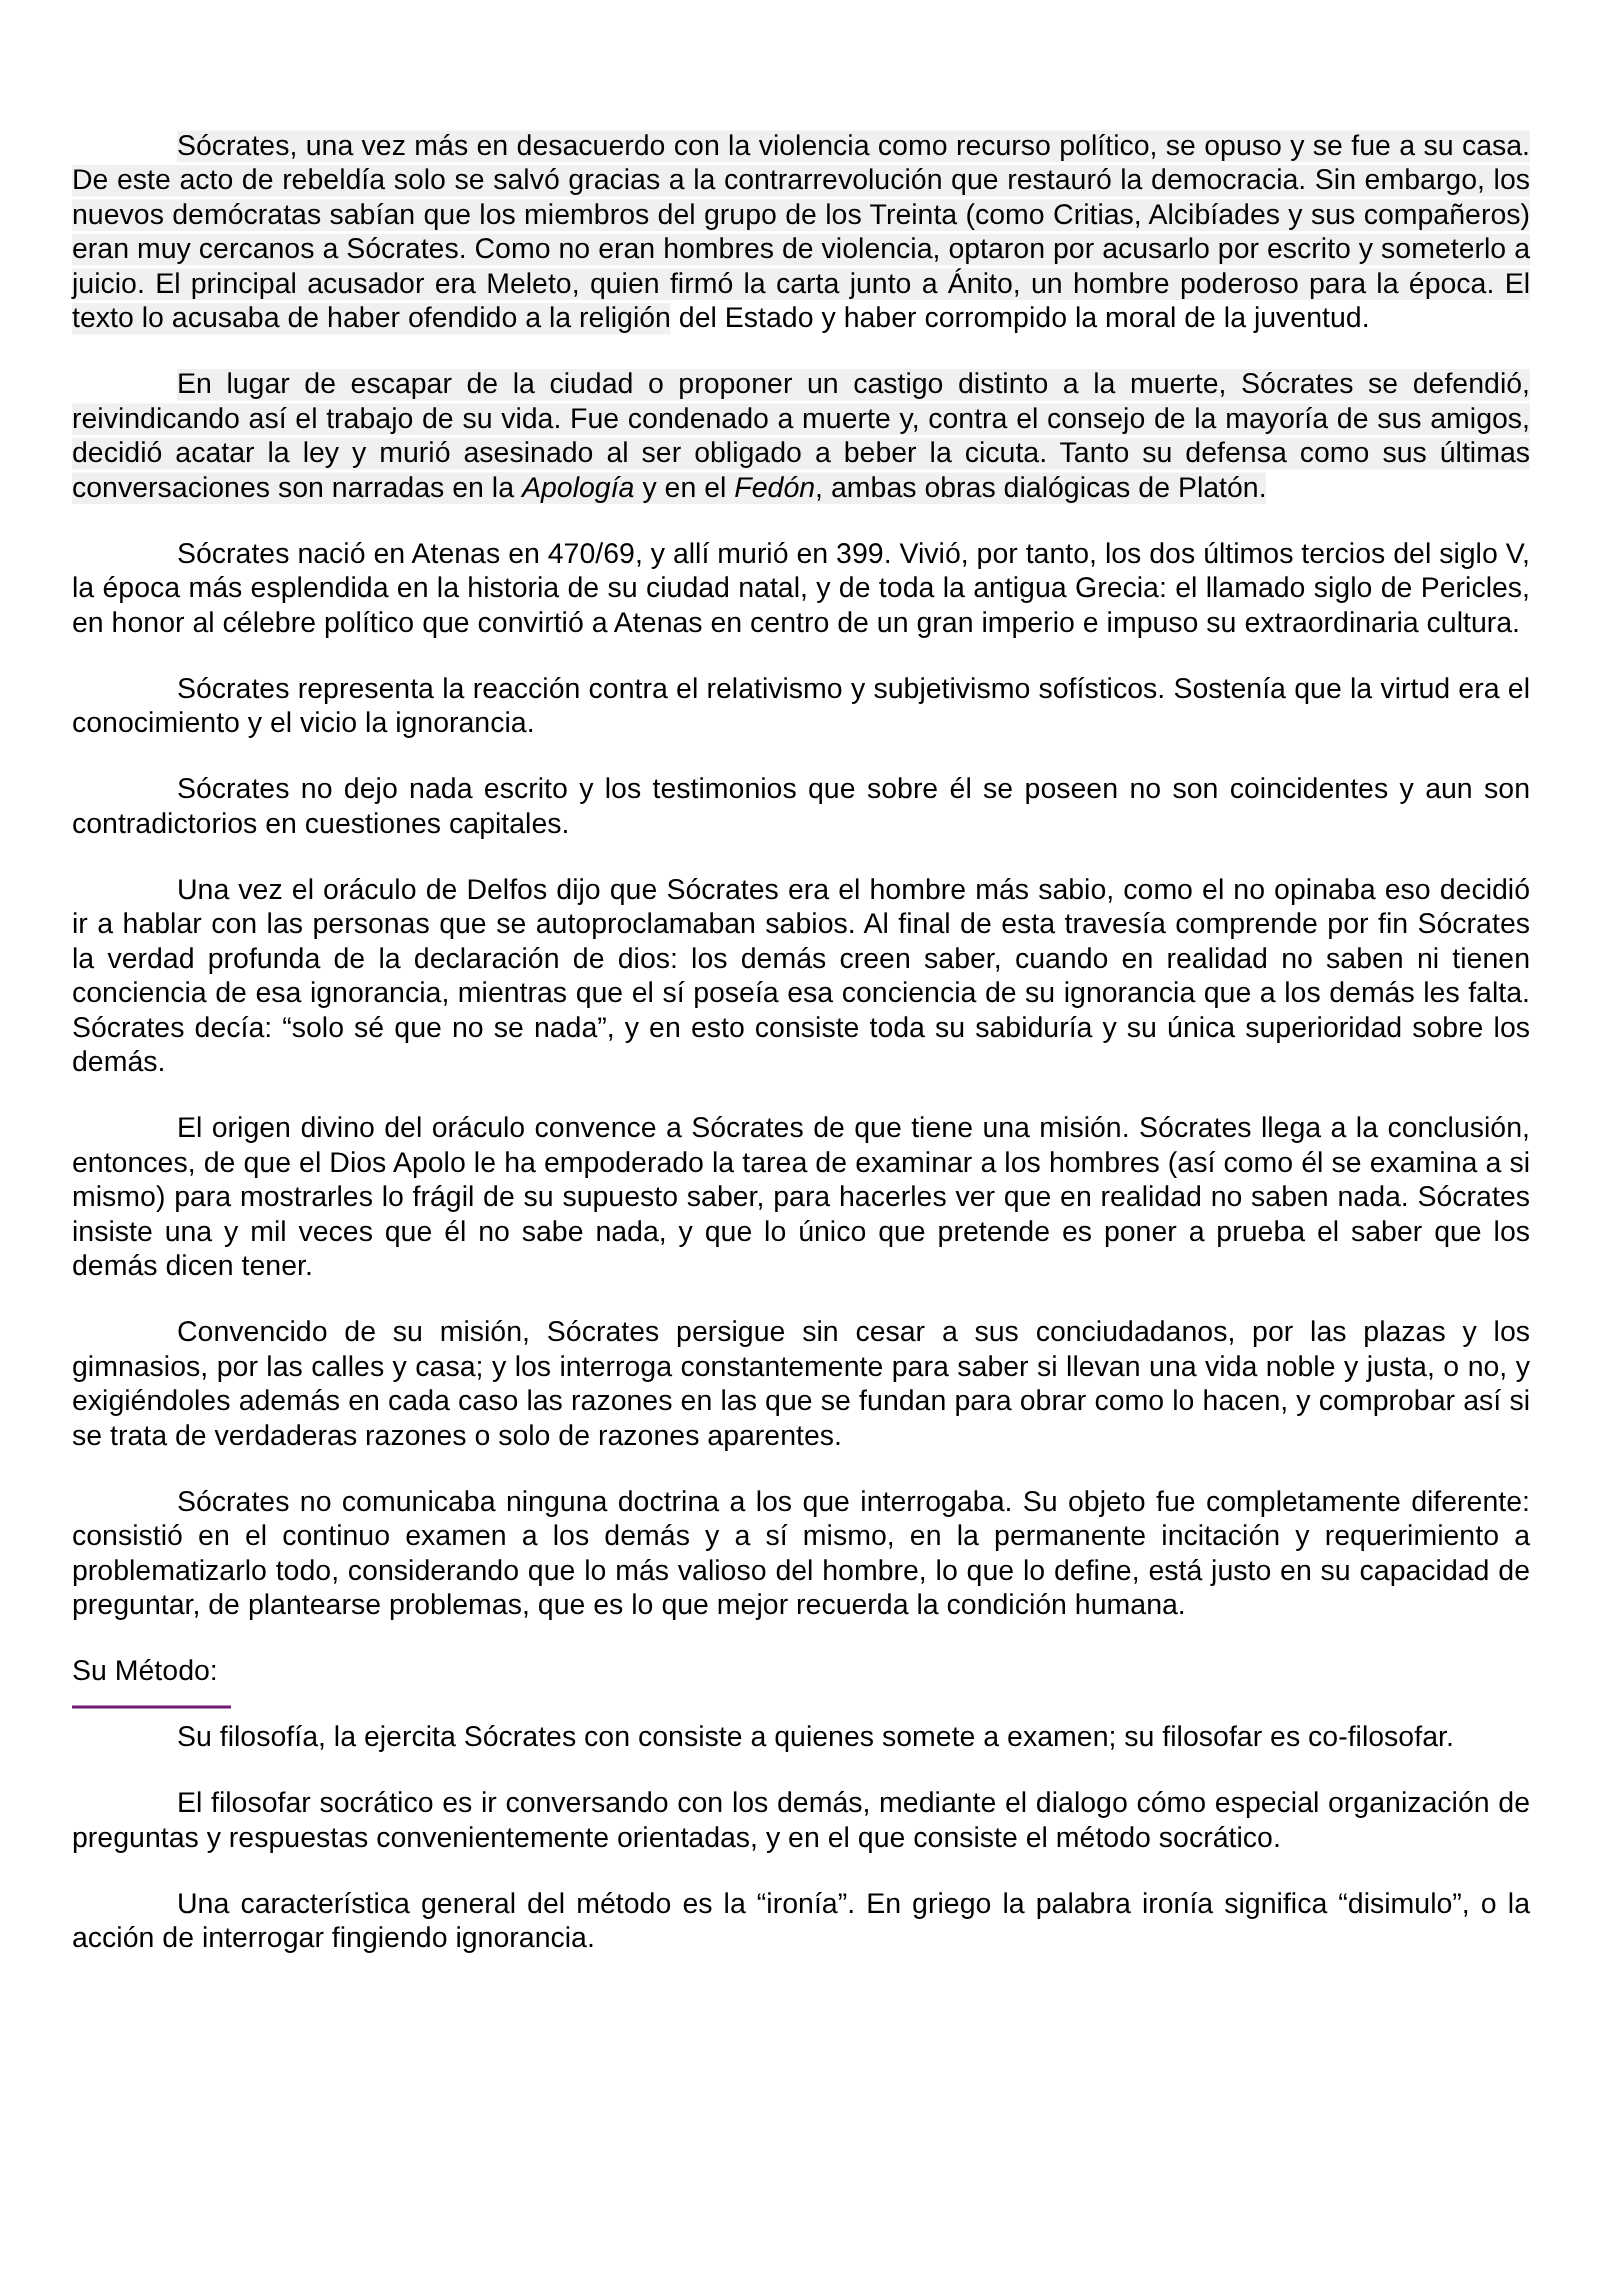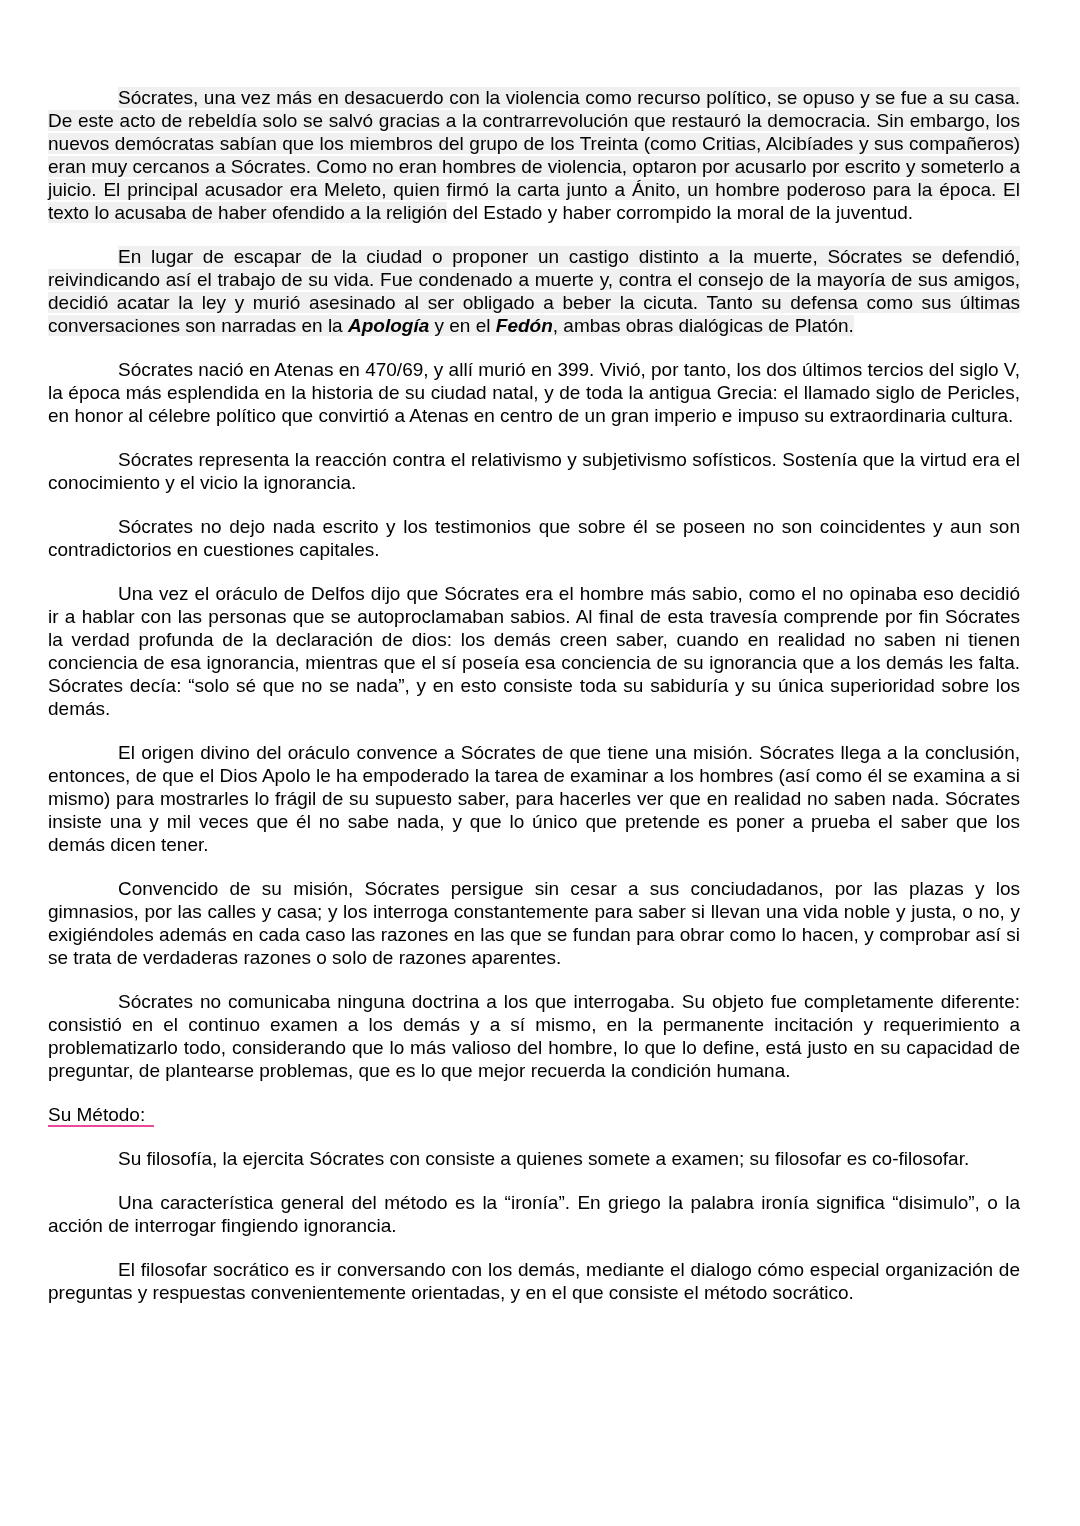--- a/index.html
+++ b/index.html
@@ -27,26 +27,25 @@
   }
   .doc p.heading {
     text-indent: 0;
     text-align: left;
   }
   .hl {
     background-color: #f0f0f0;
   }
   .it {
     font-style: italic;
-    font-weight: bold;
   }
   .u {
-    border-bottom: 2px solid #ec4899;
+    border-bottom: 2px solid #701a75;
     padding-right: 9px;
-    padding-bottom: 0px;
+    padding-bottom: 12px;
   }
 </style>
 </head>
 <body>
 
 <div class="page">
   <div class="doc">
 
     <p><span class="hl">Sócrates, una vez más en desacuerdo con la violencia como recurso político, se opuso y se fue a su casa. De este acto de rebeldía solo se salvó gracias a la contrarrevolución que restauró la democracia. Sin embargo, los nuevos demócratas sabían que los miembros del grupo de los Treinta (como Critias, Alcibíades y sus compañeros) eran muy cercanos a Sócrates. Como no eran hombres de violencia, optaron por acusarlo por escrito y someterlo a juicio. El principal acusador era Meleto, quien firmó la carta junto a Ánito, un hombre poderoso para la época. El texto lo acusaba de haber ofendido a la religión</span><span> del Estado y haber corrompido la moral de la juventud.</span></p>
 
@@ -63,18 +62,18 @@
     <p><span>El origen divino del oráculo convence a Sócrates de que tiene una misión. Sócrates llega a la conclusión, entonces, de que el Dios Apolo le ha empoderado la tarea de examinar a los hombres (así como él se examina a si mismo) para mostrarles lo frágil de su supuesto saber, para hacerles ver que en realidad no saben nada. Sócrates insiste una y mil veces que él no sabe nada, y que lo único que pretende es poner a prueba el saber que los demás dicen tener.</span></p>
 
     <p><span>Convencido de su misión, Sócrates persigue sin cesar a sus conciudadanos, por las plazas y los gimnasios, por las calles y casa; y los interroga constantemente para saber si llevan una vida noble y justa, o no, y exigiéndoles además en cada caso las razones en las que se fundan para obrar como lo hacen, y comprobar así si se trata de verdaderas razones o solo de razones aparentes.</span></p>
 
     <p><span>Sócrates no comunicaba ninguna doctrina a los que interrogaba. Su objeto fue completamente diferente: consistió en el continuo examen a los demás y a sí mismo, en la permanente incitación y requerimiento a problematizarlo todo, considerando que lo más valioso del hombre, lo que lo define, está justo en su capacidad de preguntar, de plantearse problemas, que es lo que mejor recuerda la condición humana.</span></p>
 
     <p class="heading"><span class="u">Su Método:</span></p>
 
     <p><span>Su filosofía, la ejercita Sócrates con consiste a quienes somete a examen; su filosofar es co-filosofar.</span></p>
 
+    <p><span>El filosofar socrático es ir conversando con los demás, mediante el dialogo cómo especial organización de preguntas y respuestas convenientemente orientadas, y en el que consiste el método socrático.</span></p>
+
     <p><span>Una característica general del método es la “ironía”. En griego la palabra ironía significa “disimulo”, o la acción de interrogar fingiendo ignorancia.</span></p>
-
-    <p><span>El filosofar socrático es ir conversando con los demás, mediante el dialogo cómo especial organización de preguntas y respuestas convenientemente orientadas, y en el que consiste el método socrático.</span></p>
 
   </div>
 </div>
 
 </body></html>

